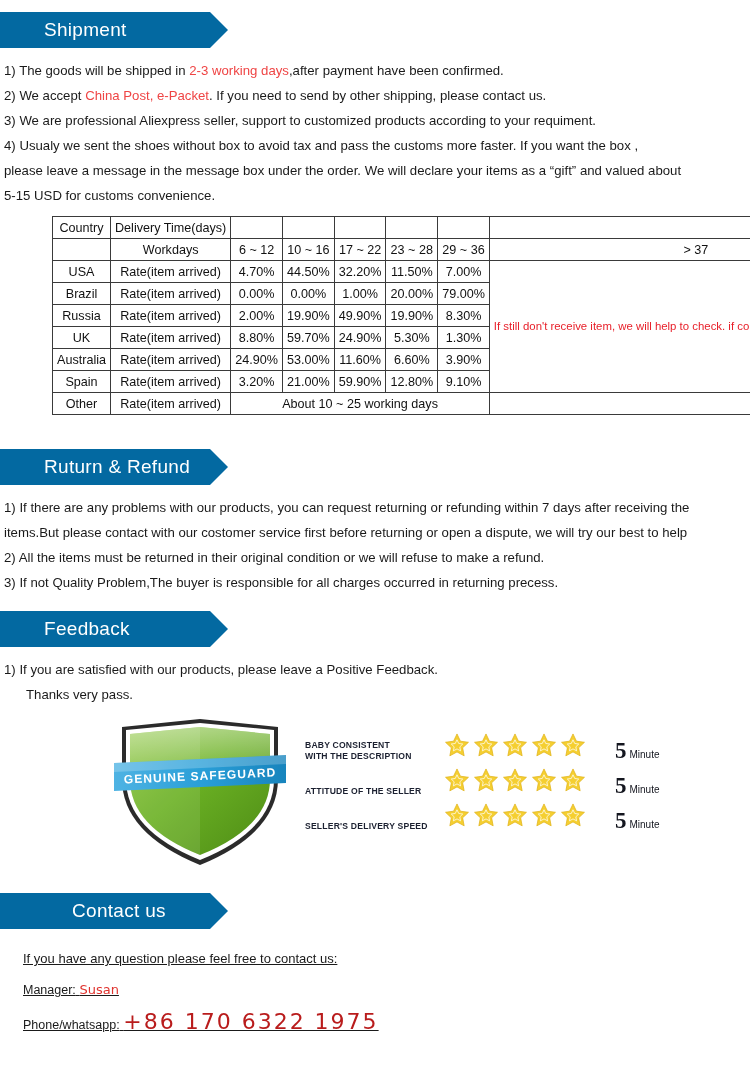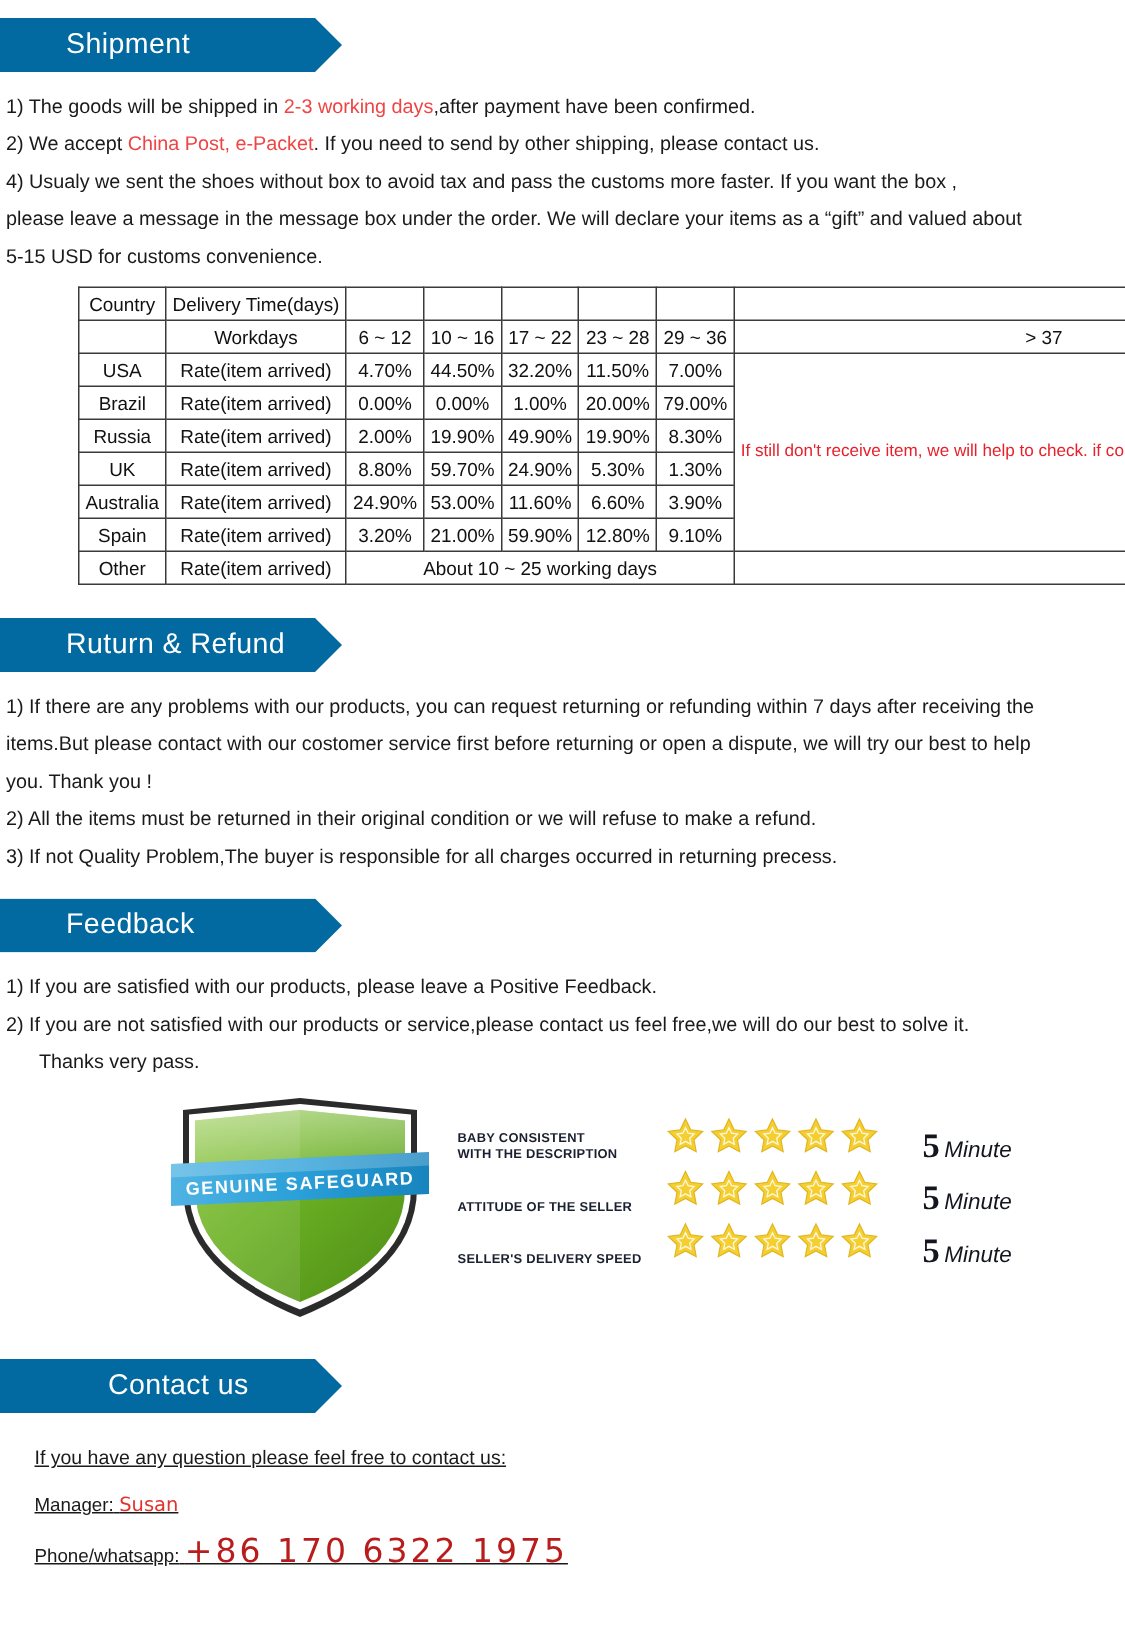--- a/index.html
+++ b/index.html
@@ -131,24 +131,23 @@
     margin-left: 8px;
   }
   .score-num {
     font-family: "Liberation Serif", serif;
     font-size: 23px;
     font-weight: 700;
     color: #14161f;
     line-height: 1;
   }
   .score-unit {
-    font-size: 15px;
+    font-size: 10px;
     color: #14161f;
     margin-left: 3px;
-    font-style: italic;
   }
 
   
   .contact-body { padding-left: 23px; text-decoration: underline; }
   .contact-line {
     font-size: 13px;
     line-height: 31px;
     color: #1a1a1a;
   }
   .contact-line .name {
@@ -167,20 +166,21 @@
 </head>
 <body>
 
 <div style="padding-top:12px;">
   <div class="banner w-shipment">
     <span class="banner-label">Shipment</span>
   </div>
   <div class="para-block" style="margin-top:10px;">
     <p class="para" id="ship-l1"><span>1) The goods will be shipped in </span><span class="hl">2-3 working days</span><span>,after payment have been confirmed.</span></p>
     <p class="para" id="ship-l2"><span>2) We accept </span><span class="hl">China Post, e-Packet</span><span>. If you need to send by other shipping, please contact us.</span></p>
+    <p class="para" id="ship-l3"><span>3) We are professional Aliexpress seller, support to customized products according to your requiment.</span></p>
     <p class="para" id="ship-l4"><span>4) Usualy we sent the shoes without box to avoid tax and pass the customs more faster. If you want the box ,</span></p>
     <p class="para" id="ship-l5"><span>please leave a message in the message box under the order. We will declare your items as a “gift” and valued about</span></p>
     <p class="para" id="ship-l6"><span>5-15 USD for customs convenience.</span></p>
   </div>
 </div>
 
 <div class="table-wrap">
   <table class="ship">
     <tbody id="ship-table-body">
         <tr>
@@ -261,40 +261,38 @@
         <tr>
           <td class="c-country">Other</td>
           <td class="c-delivery">Rate(item arrived)</td>
           <td class="other-span" colspan="5">About 10 ~ 25 working days</td>
           <td class="c-last"></td>
         </tr>
       </tbody>
   </table>
 </div>
 
-<div style="margin-top:22px;">
+<div style="margin-top:34px;">
   <div class="banner w-return">
     <span class="banner-label">Ruturn &amp; Refund</span>
   </div>
   <div class="para-block" style="margin-top:10px;">
     <p class="para">1) If there are any problems with our products, you can request returning or refunding within 7 days after receiving the</p>
     <p class="para">items.But please contact with our costomer service first before returning or open a dispute, we will try our best to help</p>
-    <p class="para">you. Thank you !</p>
     <p class="para">2) All the items must be returned in their original condition or we will refuse to make a refund.</p>
     <p class="para">3) If not Quality Problem,The buyer is responsible for all charges occurred in returning precess.</p>
   </div>
 </div>
 
 <div style="margin-top:16px;">
   <div class="banner w-feedback">
     <span class="banner-label">Feedback</span>
   </div>
   <div class="para-block" style="margin-top:10px;">
     <p class="para">1) If you are satisfied with our products, please leave a Positive Feedback.</p>
-    <p class="para">2) If you are not satisfied with our products or service,please contact us feel free,we will do our best to solve it.</p>
     <p class="para indent">Thanks very pass.</p>
   </div>
 </div>
 
 <div class="trust-row">
 
   <div class="shield">
     <svg viewBox="0 0 180 152" width="180" height="152" aria-hidden="true">
       <defs>
         <linearGradient id="shGrad" x1="0" y1="0" x2="1" y2="1">

